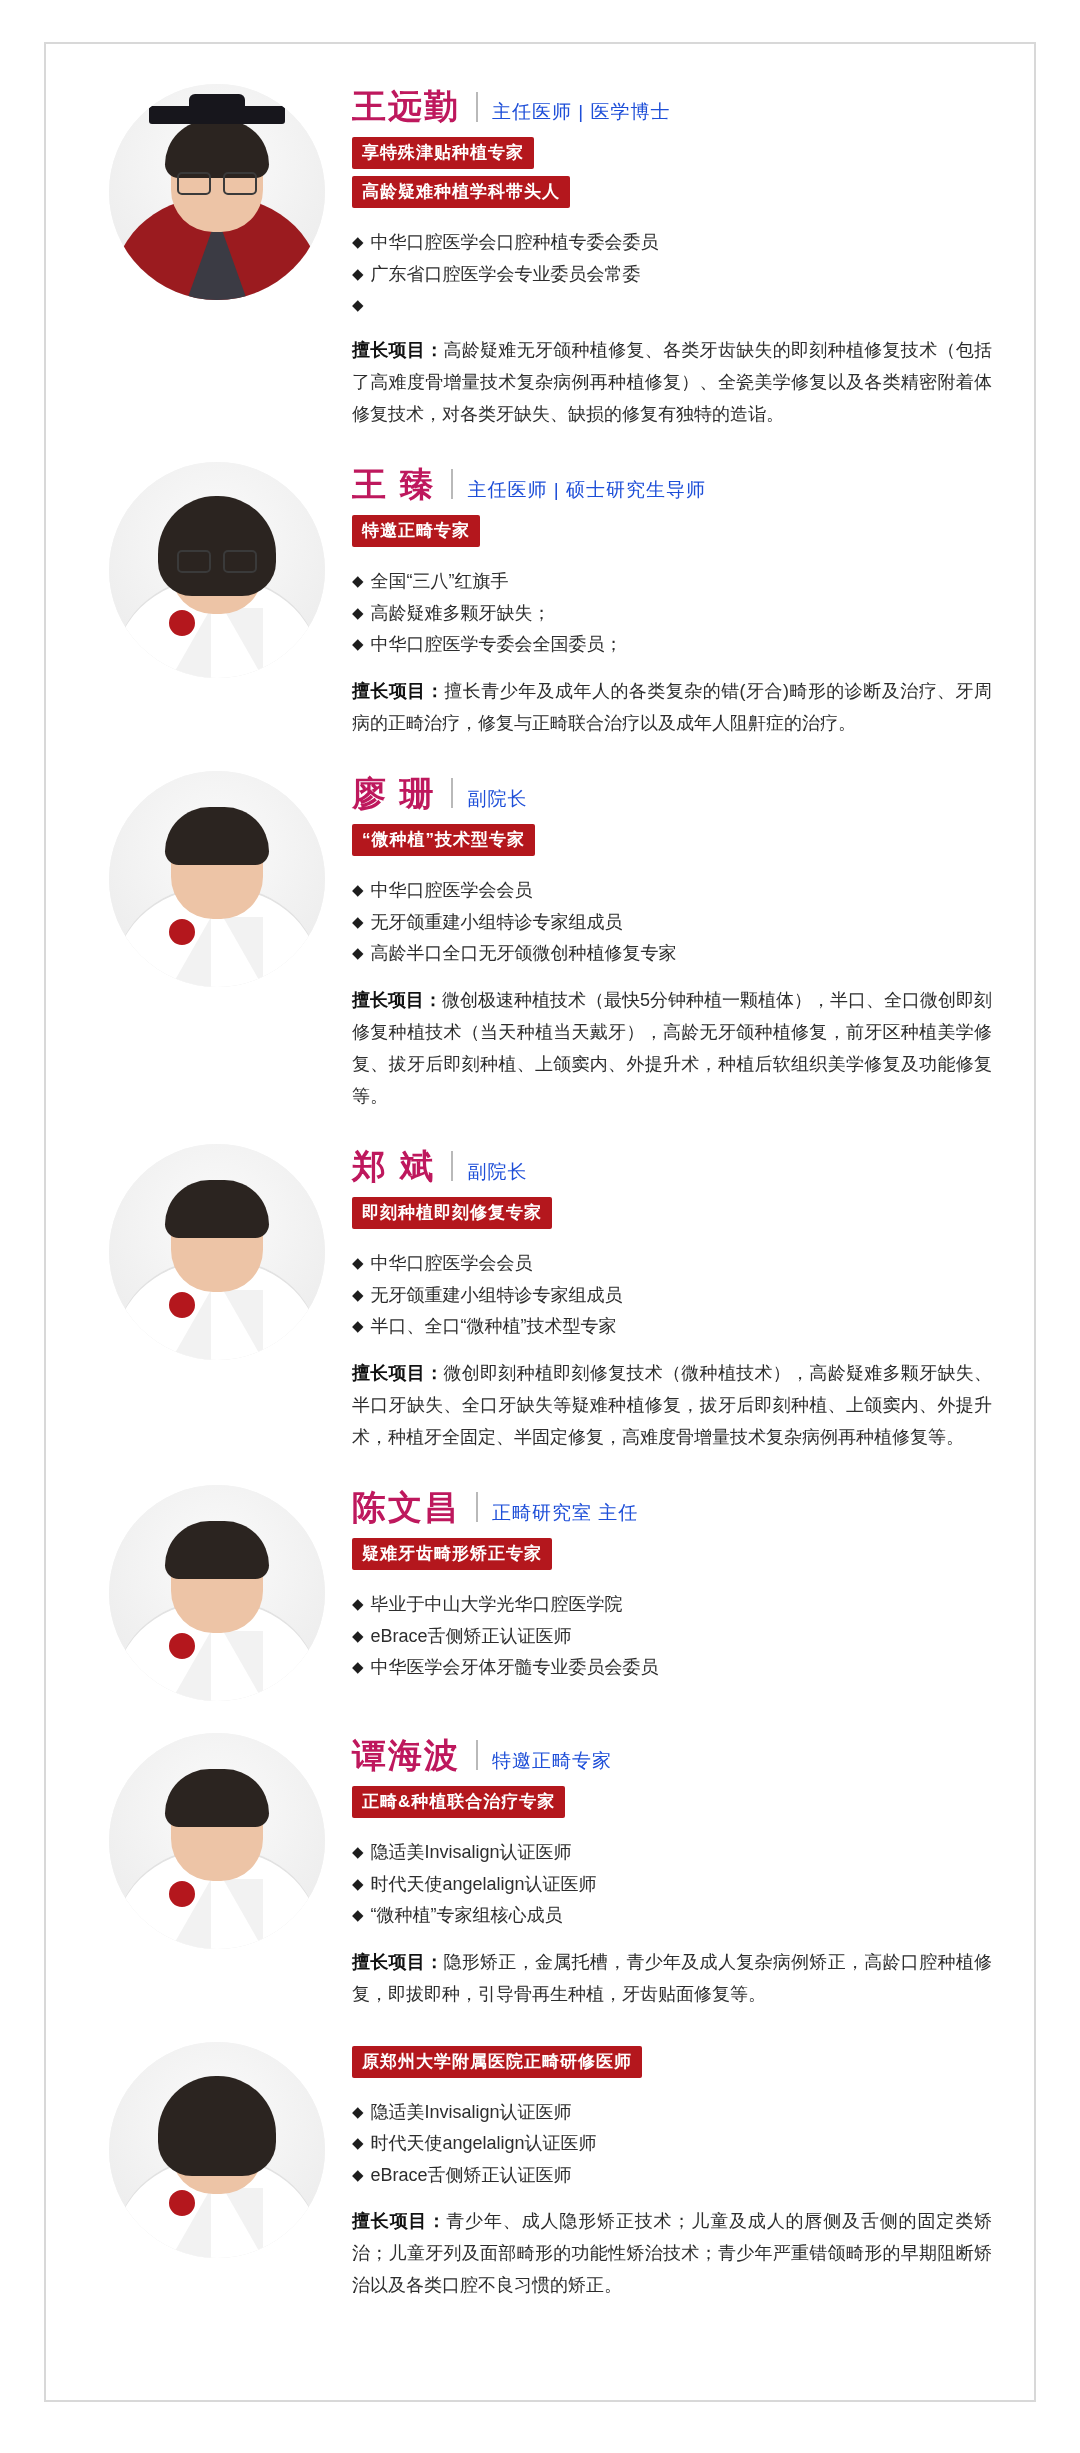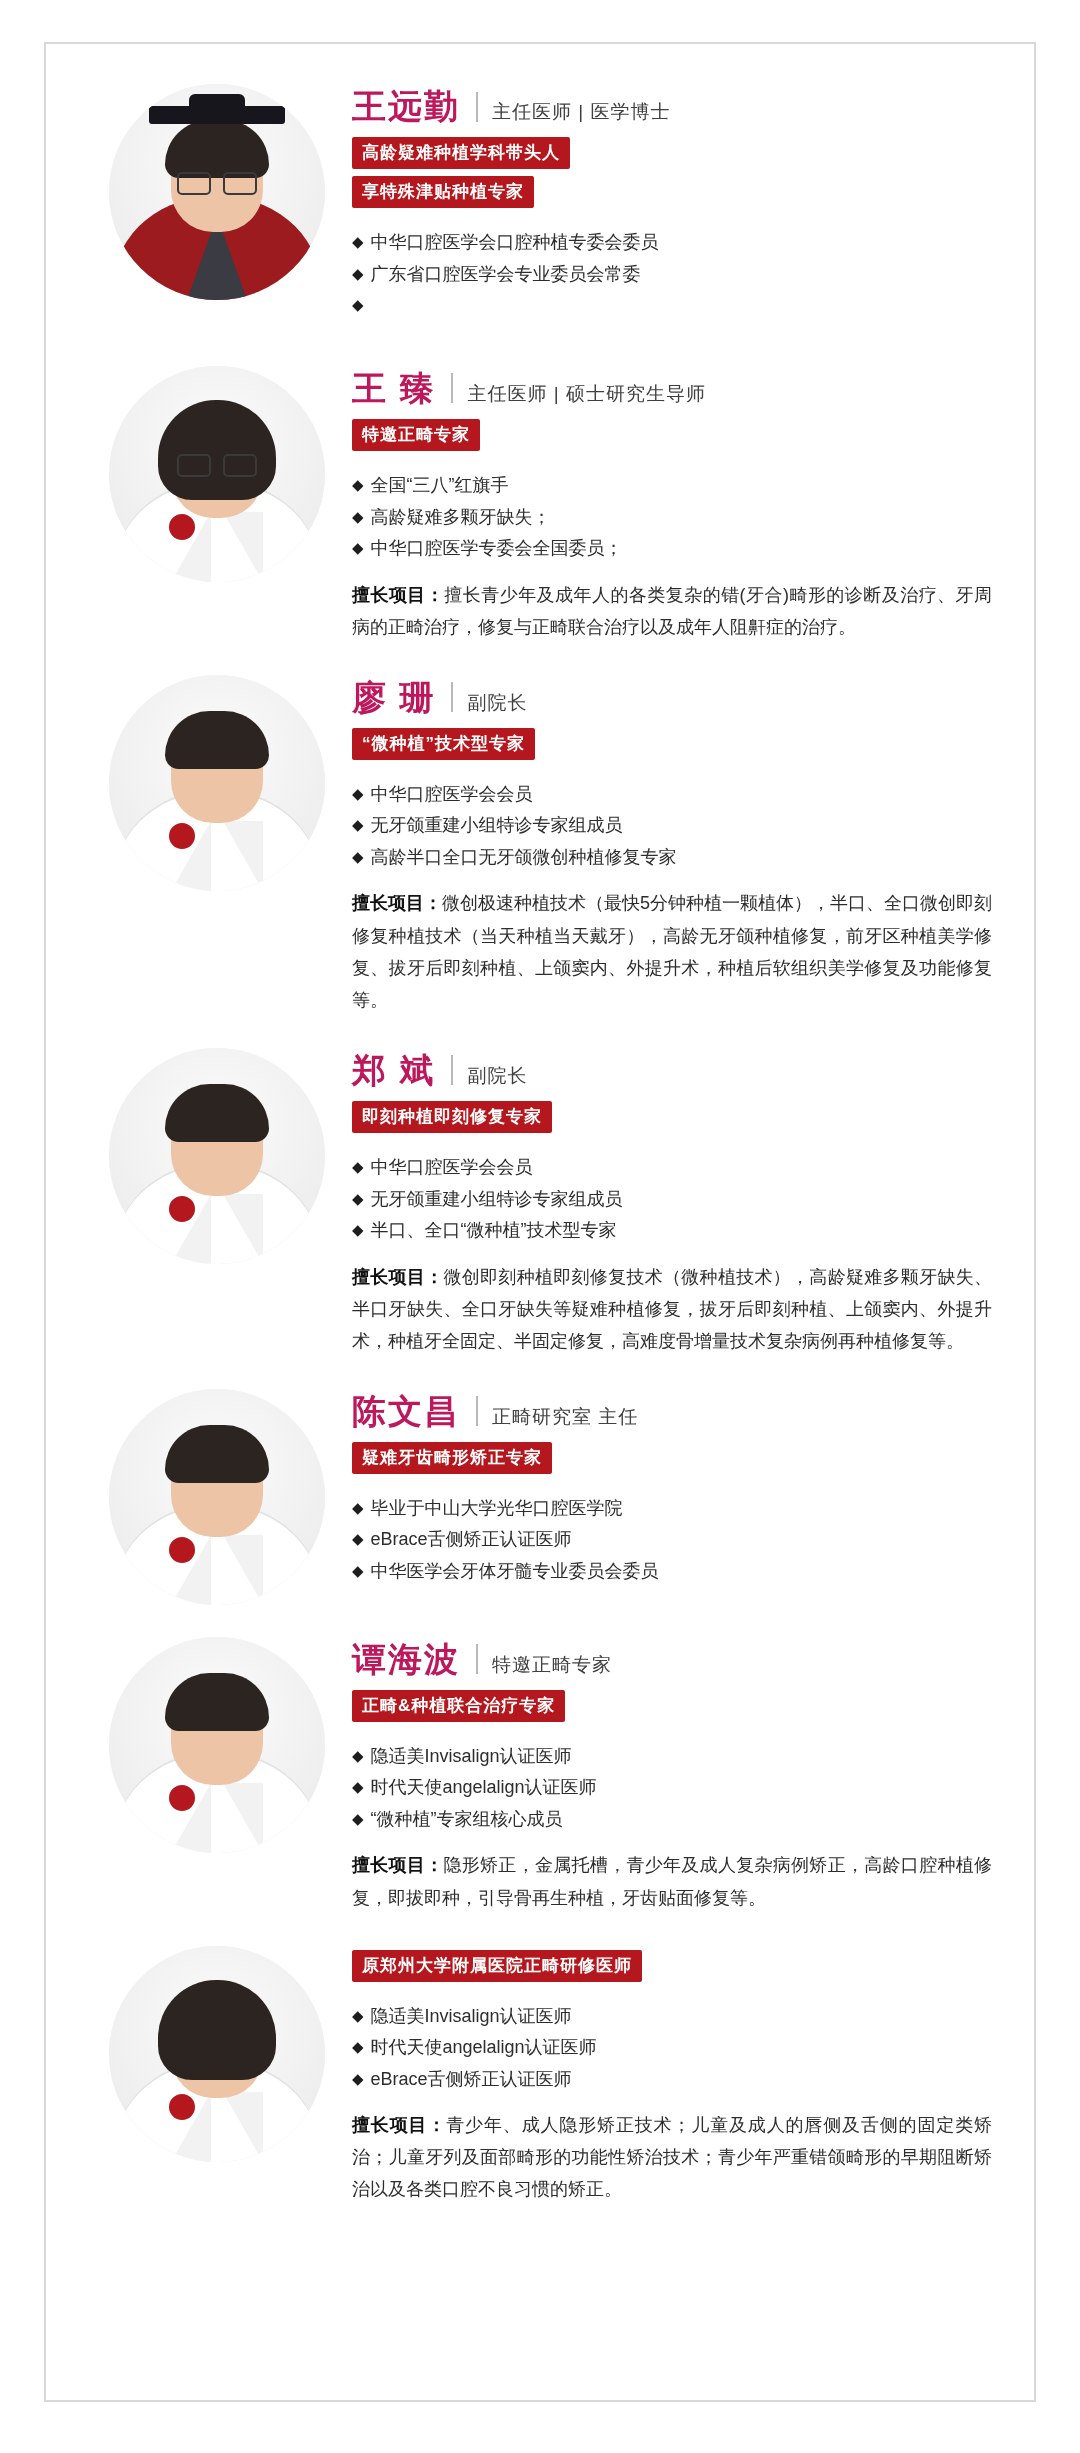--- a/index.html
+++ b/index.html
@@ -207,21 +207,21 @@
   }
   .name-divider {
     width: 2px;
     height: 30px;
     background: #b9b9b9;
     margin: 0 14px 0 16px;
     align-self: center;
   }
   .titles {
     font-size: 19px;
-    color: #404040;
+    color: #1d4ed8;
     letter-spacing: 1px;
   }
   .tags {
     margin-bottom: 12px;
   }
   .tag {
     display: inline-block;
     background: #b4171d;
     color: #ffffff;
     font-size: 17px;
@@ -278,36 +278,37 @@
               <span class="cap"></span>
             </div>
           </div>
           <div class="info-col">
             <div class="name-row">
               <span class="name">王远勤</span>
               <span class="name-divider"></span>
               <span class="titles">主任医师 | 医学博士</span>
             </div>
             <div class="tags">
+              <span class="tag-line"><span class="tag">享特殊津贴种植专家</span></span>
               <span class="tag-line"><span class="tag">高龄疑难种植学科带头人</span></span>
-              <span class="tag-line"><span class="tag">享特殊津贴种植专家</span></span>
             </div>
             <div class="bullets">
               <div class="bullet">
                 <span class="dia">◆</span>
                 <span>中华口腔医学会口腔种植专委会委员</span>
               </div>
               <div class="bullet">
                 <span class="dia">◆</span>
                 <span>广东省口腔医学会专业委员会常委</span>
               </div>
               <div class="bullet">
                 <span class="dia">◆</span>
               </div>
             </div>
+            <div class="skills"><span class="label">擅长项目：</span><span>高龄疑难无牙颌种植修复、各类牙齿缺失的即刻种植修复技术（包括了高难度骨增量技术复杂病例再种植修复）、全瓷美学修复以及各类精密附着体修复技术，对各类牙缺失、缺损的修复有独特的造诣。</span></div>
           </div>
         </div>
         <div class="doctor">
           <div class="photo-col">
             <div class="photo female">
               <span class="bg"></span>
               <span class="coat"></span>
               <span class="collar-l"></span>
               <span class="collar-r"></span>
               <span class="neck"></span>

